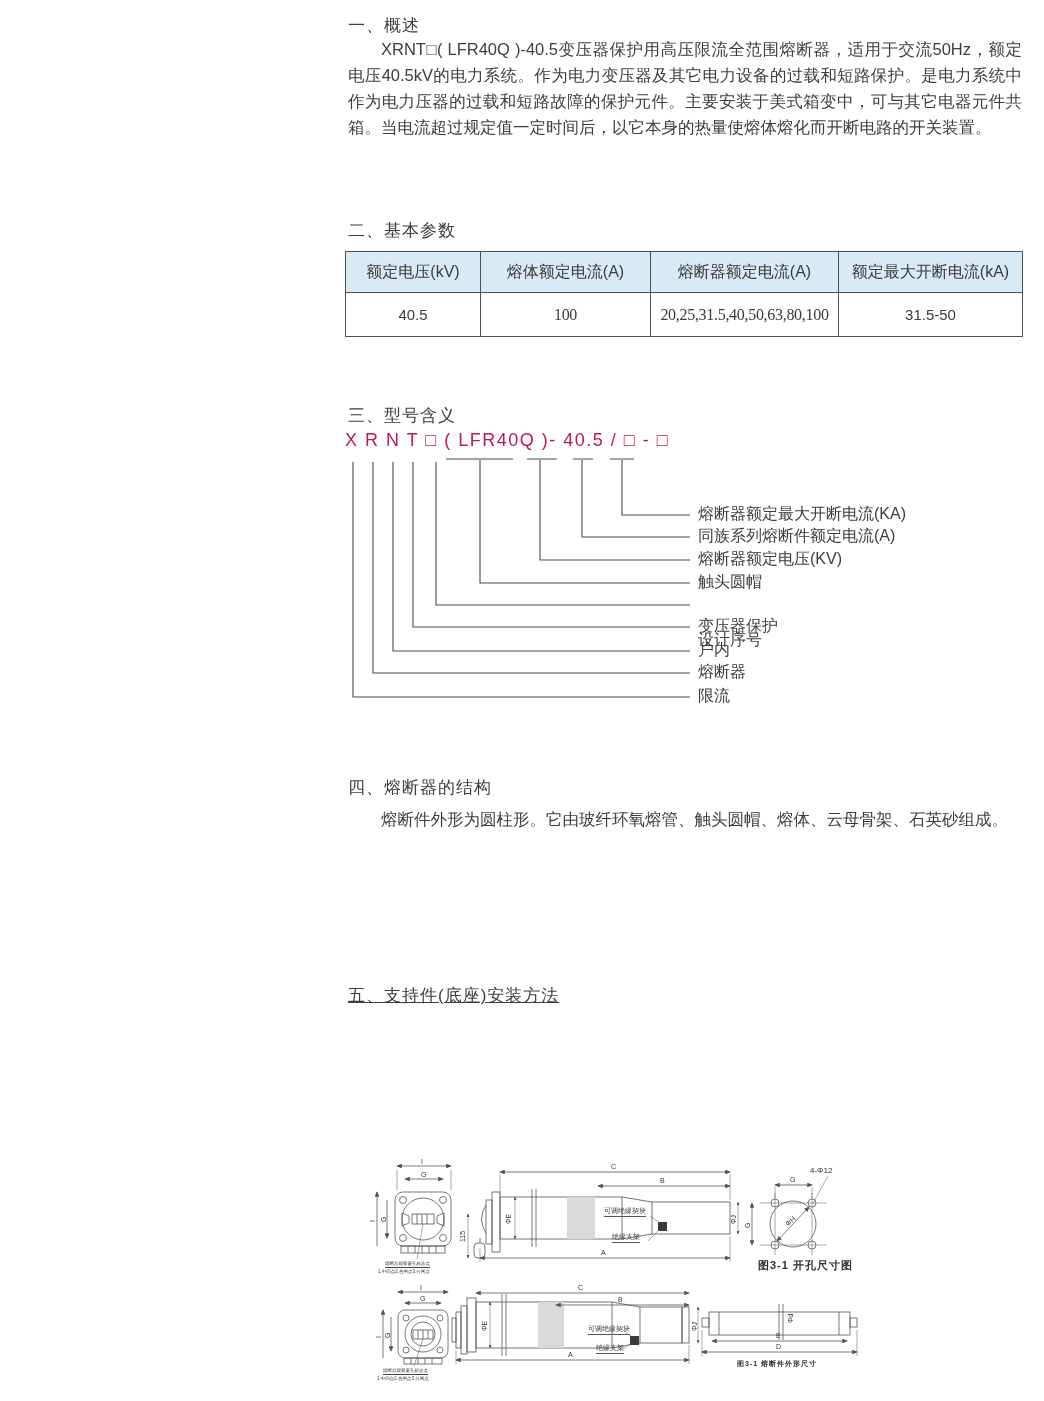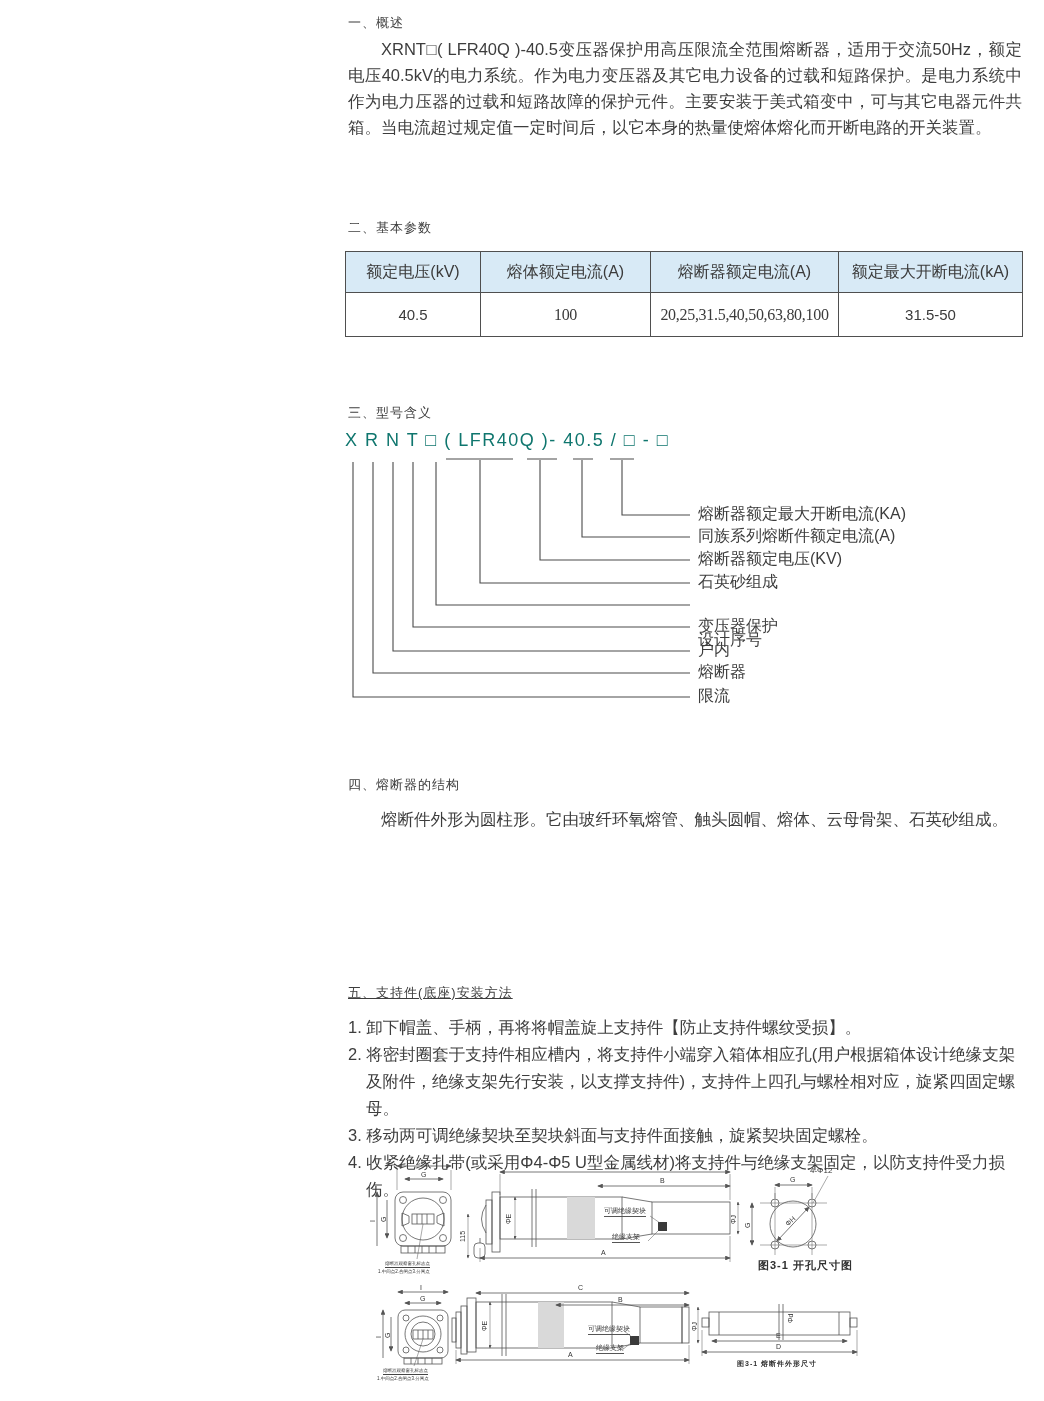--- a/index.html
+++ b/index.html
@@ -1,24 +1,24 @@
 <!DOCTYPE html>
 <html><head>
 <meta charset="utf-8">
 <style>
   html,body{margin:0;padding:0;background:#fff;}
   #canvas{position:relative;width:1044px;height:1401px;background:#ffffff;overflow:hidden;
           font-family:"Liberation Sans","DejaVu Sans",sans-serif;color:#3d3d3d;}
   .abs{position:absolute;}
-  .h{font-size:13px;color:#3d3d3d;letter-spacing:1px;}
+  .h{font-size:17px;color:#3d3d3d;letter-spacing:1px;}
   .body-text{font-size:16.5px;line-height:26px;color:#3d3d3d;text-align:justify;}
   .indent{text-indent:2em;}
   .para{margin:0;font-size:16.5px;line-height:27px;color:#3d3d3d;text-indent:2em;text-align:justify;}
   .li{padding-left:18px;text-indent:-18px;font-size:16.5px;line-height:27px;color:#3d3d3d;}
-  .model-code{font-size:18px;letter-spacing:1.5px;color:#0f766e;white-space:nowrap;}
+  .model-code{font-size:18px;letter-spacing:1.5px;color:#be185d;white-space:nowrap;}
   .mlabel{font-size:16px;color:#3d3d3d;white-space:nowrap;line-height:20px;}
   table.params{border-collapse:collapse;table-layout:fixed;width:677px;}
   table.params td{border:1px solid #4f4f4f;text-align:center;vertical-align:middle;overflow:hidden;}
   table.params .hrow td{height:38px;font-size:16px;background:#d8eaf6;color:#3b3b3b;}
   table.params .drow td{height:41px;font-size:15px;color:#3b3b3b;}
   .serif-cell{font-family:"Liberation Serif","DejaVu Serif",serif;font-size:16px !important;letter-spacing:-0.3px;}
   .dim{font-size:7px;color:#333;white-space:nowrap;line-height:8px;}
   .dim8{font-size:8px;color:#333;white-space:nowrap;line-height:9px;}
   .rot{transform:rotate(-90deg);transform-origin:left top;}
   .rot45{transform:rotate(-42deg);transform-origin:left top;}
@@ -185,39 +185,33 @@
         <td>31.5-50</td>
       </tr>
     </tbody>
   </table>
 
   <div class="abs h" style="left:348px;top:404px;">三、型号含义</div>
   <div class="abs model-code" style="left:345px;top:430px;">X R N T □ ( LFR40Q )- 40.5 / □ - □</div>
   <div class="abs mlabel" style="left:698px;top:504px;">熔断器额定最大开断电流(KA)</div>
   <div class="abs mlabel" style="left:698px;top:526px;">同族系列熔断件额定电流(A)</div>
   <div class="abs mlabel" style="left:698px;top:549px;">熔断器额定电压(KV)</div>
-  <div class="abs mlabel" style="left:698px;top:572px;">石英砂组成</div>
+  <div class="abs mlabel" style="left:698px;top:572px;">触头圆帽</div>
   <div class="abs mlabel" style="left:698px;top:594px;margin-top:36px;">设计序号</div>
   <div class="abs mlabel" style="left:698px;top:616px;">变压器保护</div>
   <div class="abs mlabel" style="left:698px;top:640px;">户内</div>
   <div class="abs mlabel" style="left:698px;top:662px;">熔断器</div>
   <div class="abs mlabel" style="left:698px;top:686px;">限流</div>
 
   <div class="abs h" style="left:348px;top:776px;">四、熔断器的结构</div>
   <div class="abs" style="left:348px;top:806px;width:676px;">
     <p class="para">熔断件外形为圆柱形。它由玻纤环氧熔管、触头圆帽、熔体、云母骨架、石英砂组成。</p>
   </div>
 
   <div class="abs h" style="left:348px;top:984px;text-decoration:underline;">五、支持件(底座)安装方法</div>
-  <div class="abs" style="left:348px;top:1014px;width:680px;">
-    <div class="li">1. 卸下帽盖、手柄，再将将帽盖旋上支持件【防止支持件螺纹受损】。</div>
-    <div class="li">2. 将密封圈套于支持件相应槽内，将支持件小端穿入箱体相应孔(用户根据箱体设计绝缘支架及附件，绝缘支架先行安装，以支撑支持件)，支持件上四孔与螺栓相对应，旋紧四固定螺母。</div>
-    <div class="li">3. 移动两可调绝缘契块至契块斜面与支持件面接触，旋紧契块固定螺栓。</div>
-    <div class="li">4. 收紧绝缘扎带(或采用Φ4-Φ5 U型金属线材)将支持件与绝缘支架固定，以防支持件受力损伤。</div>
-  </div>
 
   <div class="abs dim" style="left:421px;top:1158px;">I</div>
   <div class="abs dim" style="left:421px;top:1171px;">G</div>
   <div class="abs dim rot" style="left:369px;top:1222px;">I</div>
   <div class="abs dim rot" style="left:380px;top:1222px;">G</div>
   <div class="abs tiny" style="left:385px;top:1261px;">熔断器观察窗孔标志点</div>
   <div class="abs tiny2" style="left:378px;top:1269px;">1.中间点2.合闸点3.分闸点</div>
 
   <div class="abs dim" style="left:611px;top:1163px;">C</div>
   <div class="abs dim" style="left:660px;top:1177px;">B</div>

